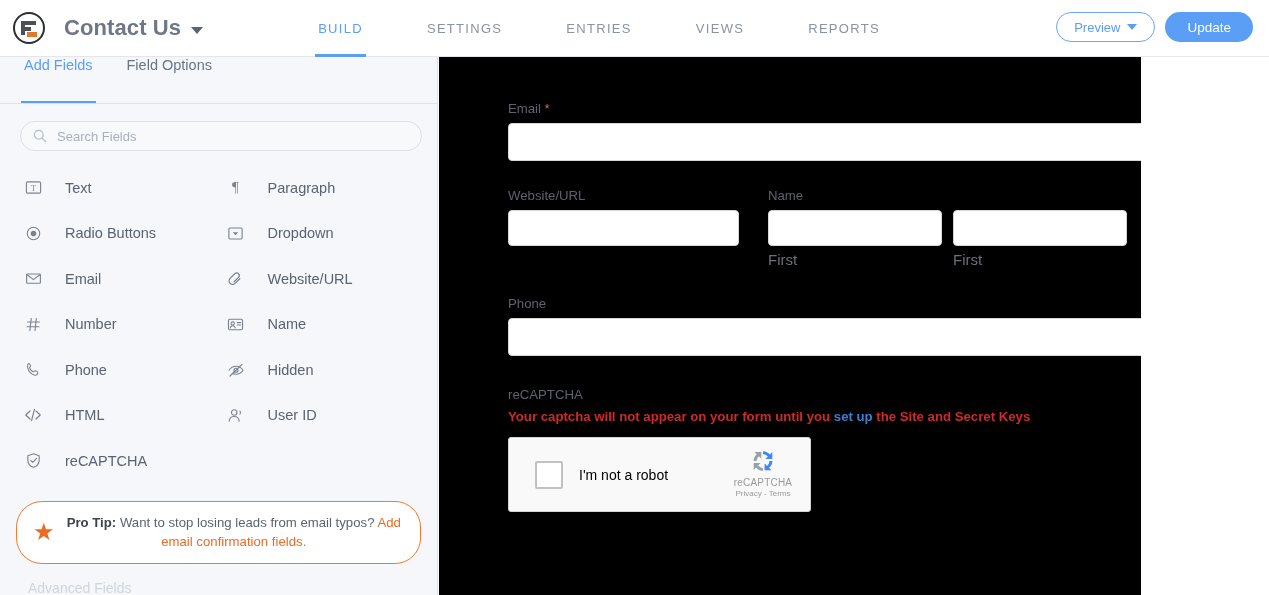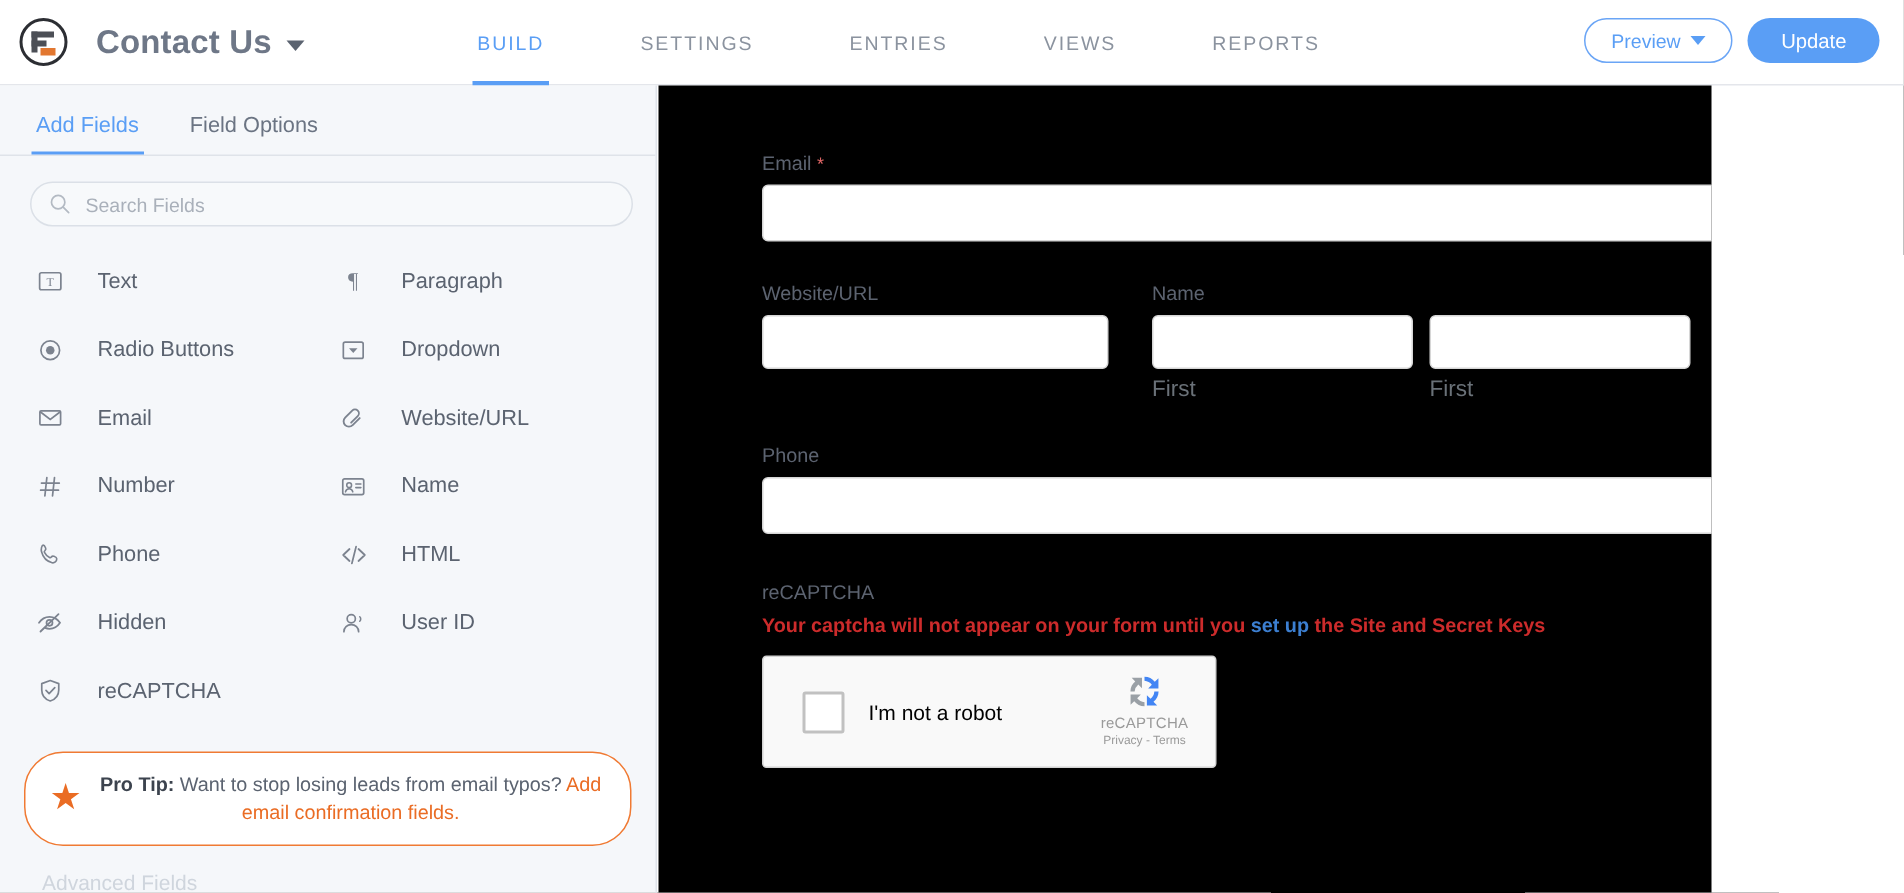--- a/index.html
+++ b/index.html
@@ -117,21 +117,21 @@
   
   .sidebar {
     position: absolute; left: 0; top: 57px;
     width: 438px; height: 538px;
     background: #f5f7fa;
     border-right: 1px solid #dfe3e9;
     overflow: hidden;
   }
   .side-tabs {
     height: 47px;
-    display: flex; align-items: flex-end;
+    display: flex; 
     border-bottom: 1px solid #dfe3e9;
     padding-left: 21px;
   }
   .side-tab {
     font-size: 14.5px; color: #6b7483;
     padding: 0 3px 11px 3px;
     margin-right: 28px;
     cursor: pointer;
     position: relative;
   }
@@ -425,38 +425,38 @@
 
     <div class="field-item col2">
       <span class="field-icon">
         <svg width="17" height="17" viewBox="0 0 18 18">
             <path d="M4 2.6c1 0 1.4 1.2 1.8 2.2.3.8-.1 1.3-.7 1.8-.4.3-.4.7-.2 1.1.8 1.6 2 2.8 3.6 3.6.4.2.8.2 1.1-.2.5-.6 1-1 1.8-.7 1 .4 2.2.8 2.2 1.8 0 1.8-1.6 3.2-3.3 2.8C6.6 14.1 3.9 11.4 2.8 7.1 2.4 5.3 3 2.6 4 2.6z" fill="none" stroke="#7c838f" stroke-width="1.15" stroke-linejoin="round"></path>
           </svg>
       </span>
       <span class="field-label">Phone</span>
     </div>
 
-    <div class="field-item">
-      <span class="field-icon">
-        <svg width="18" height="18" viewBox="0 0 18 18">
-            <path d="M6 5L1.8 9 6 13M12 5l4.2 4-4.2 4M10.4 3.4L7.6 14.6" fill="none" stroke="#7c838f" stroke-width="1.2" stroke-linecap="round" stroke-linejoin="round"></path>
-          </svg>
-      </span>
-      <span class="field-label">HTML</span>
-    </div>
-
     <div class="field-item col2">
       <span class="field-icon">
         <svg width="18" height="18" viewBox="0 0 18 18">
             <path d="M2 9.2c1.7-2.6 4.2-4 7-4s5.3 1.4 7 4c-1.7 2.6-4.2 4-7 4-1 0-2-.2-2.9-.6" fill="none" stroke="#7c838f" stroke-width="1.15" stroke-linecap="round"></path>
             <circle cx="9" cy="9.2" r="2" fill="none" stroke="#7c838f" stroke-width="1.15"></circle>
             <path d="M3 15L15 3.4" stroke="#7c838f" stroke-width="1.2" stroke-linecap="round"></path>
           </svg>
       </span>
       <span class="field-label">Hidden</span>
+    </div>
+
+    <div class="field-item">
+      <span class="field-icon">
+        <svg width="18" height="18" viewBox="0 0 18 18">
+            <path d="M6 5L1.8 9 6 13M12 5l4.2 4-4.2 4M10.4 3.4L7.6 14.6" fill="none" stroke="#7c838f" stroke-width="1.2" stroke-linecap="round" stroke-linejoin="round"></path>
+          </svg>
+      </span>
+      <span class="field-label">HTML</span>
     </div>
 
     <div class="field-item">
       <span class="field-icon">
         <svg width="17" height="17" viewBox="0 0 18 18">
             <circle cx="7.6" cy="5.8" r="2.9" fill="none" stroke="#7c838f" stroke-width="1.2"></circle>
             <path d="M2.4 15c0-3 2.3-5 5.2-5s5.2 2 5.2 5" fill="none" stroke="#7c838f" stroke-width="1.2" stroke-linecap="round"></path>
             <path d="M13.6 4.4c.9.8.9 2.4 0 3.2" fill="none" stroke="#7c838f" stroke-width="1.1" stroke-linecap="round"></path>
           </svg>
       </span>

